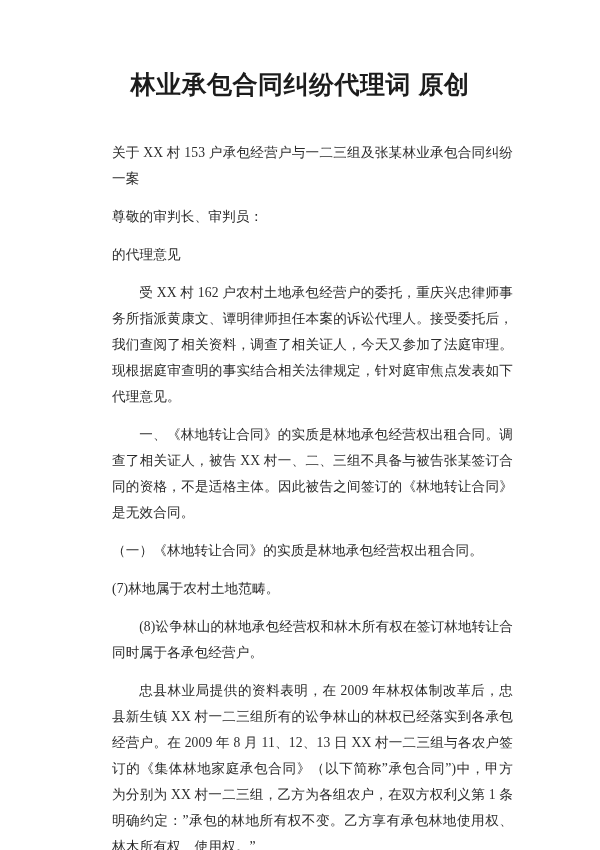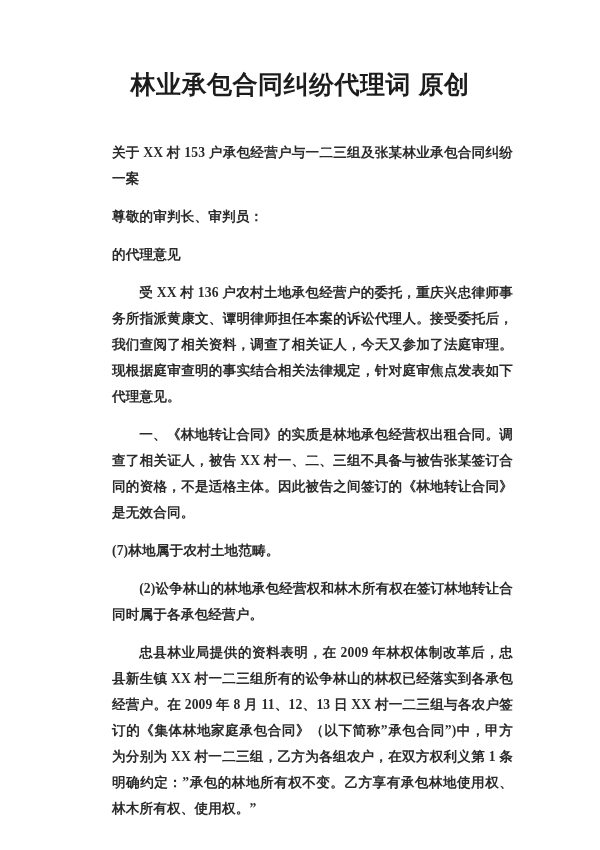--- a/index.html
+++ b/index.html
@@ -44,21 +44,21 @@
   }
 
   .para {
     font-size: 13.6px;
     line-height: 26px;
     color: #2b2b2b;
     text-align: justify;
     text-justify: inter-ideograph;
     margin: 0 0 12px 0;
     font-family: "Liberation Serif", "DejaVu Serif", serif;
-    font-weight: 700;
+    font-weight: 400;
     letter-spacing: 0.15px;
     word-break: break-all;
   }
 
   .para.indent {
     text-indent: 2em;
   }
 
   .para.noindent {
     text-indent: 0;
@@ -68,20 +68,21 @@
 <body>
 
 <div id="page">
 
   <div id="doc-title">林业承包合同纠纷代理词  原创</div>
 
   <div id="body-block">
       <p class="para noindent">关于 XX 村 153 户承包经营户与一二三组及张某林业承包合同纠纷一案</p>
       <p class="para noindent">尊敬的审判长、审判员：</p>
       <p class="para noindent">的代理意见</p>
-      <p class="para indent">受 XX 村 136 户农村土地承包经营户的委托，重庆兴忠律师事务所指派黄康文、谭明律师担任本案的诉讼代理人。接受委托后，我们查阅了相关资料，调查了相关证人，今天又参加了法庭审理。现根据庭审查明的事实结合相关法律规定，针对庭审焦点发表如下代理意见。</p>
+      <p class="para indent">受 XX 村 162 户农村土地承包经营户的委托，重庆兴忠律师事务所指派黄康文、谭明律师担任本案的诉讼代理人。接受委托后，我们查阅了相关资料，调查了相关证人，今天又参加了法庭审理。现根据庭审查明的事实结合相关法律规定，针对庭审焦点发表如下代理意见。</p>
       <p class="para indent">一、《林地转让合同》的实质是林地承包经营权出租合同。调查了相关证人，被告 XX 村一、二、三组不具备与被告张某签订合同的资格，不是适格主体。因此被告之间签订的《林地转让合同》是无效合同。</p>
+      <p class="para noindent">（一）《林地转让合同》的实质是林地承包经营权出租合同。</p>
       <p class="para noindent">(7)林地属于农村土地范畴。</p>
-      <p class="para indent">(2)讼争林山的林地承包经营权和林木所有权在签订林地转让合同时属于各承包经营户。</p>
+      <p class="para indent">(8)讼争林山的林地承包经营权和林木所有权在签订林地转让合同时属于各承包经营户。</p>
       <p class="para indent">忠县林业局提供的资料表明，在 2009 年林权体制改革后，忠县新生镇 XX 村一二三组所有的讼争林山的林权已经落实到各承包经营户。在 2009 年 8 月 11、12、13 日 XX 村一二三组与各农户签订的《集体林地家庭承包合同》（以下简称”承包合同”)中，甲方为分别为 XX 村一二三组，乙方为各组农户，在双方权利义第 1 条明确约定：”承包的林地所有权不变。乙方享有承包林地使用权、林木所有权、使用权。”</p>
     </div>
 
 </div>
 
 </body></html>

